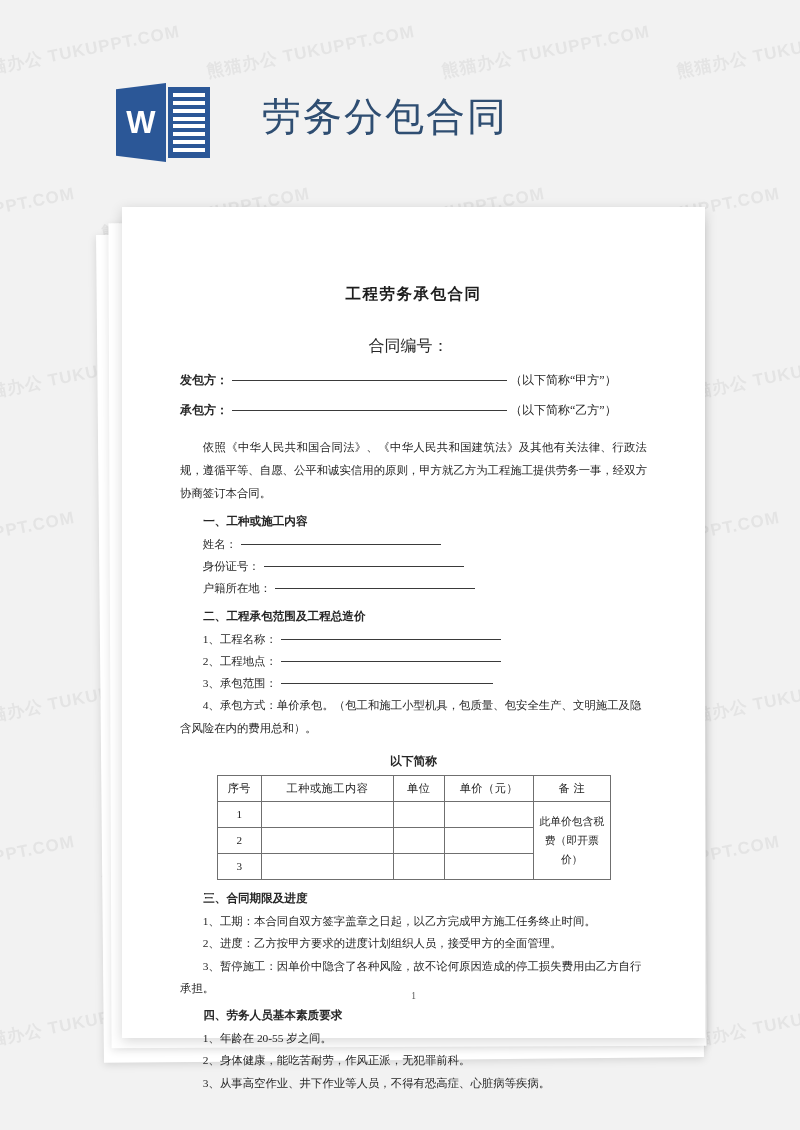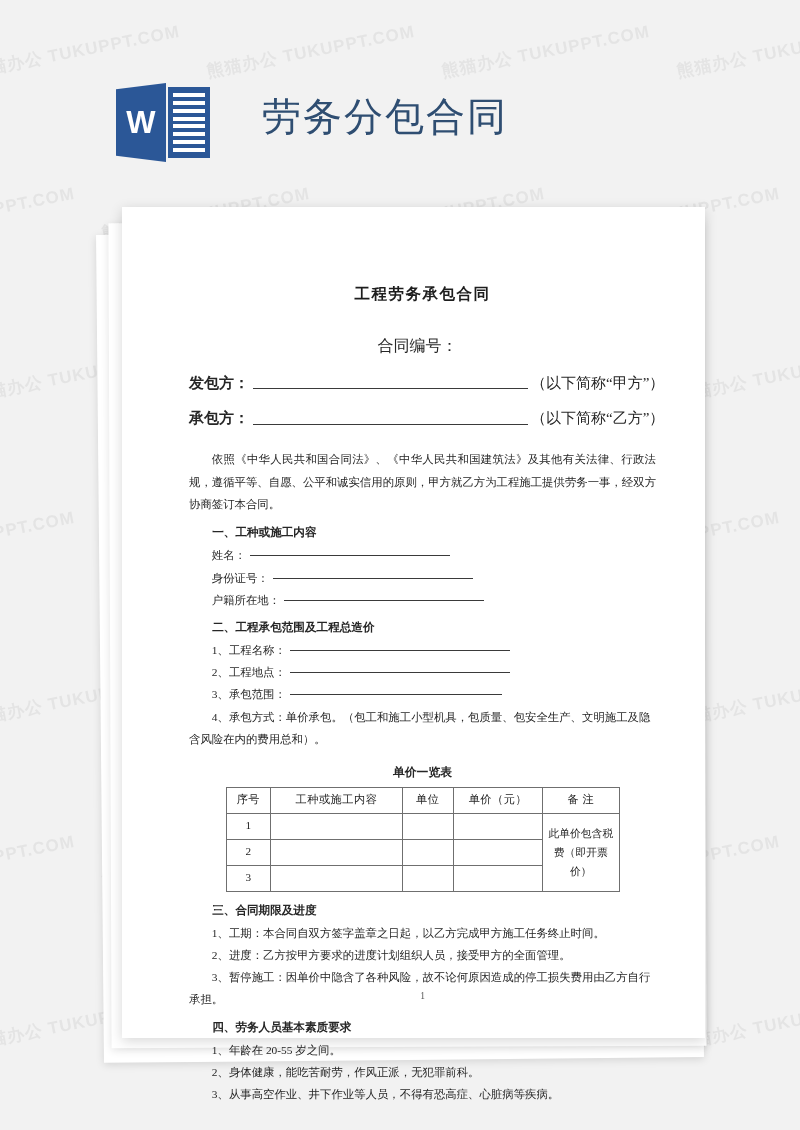--- a/index.html
+++ b/index.html
@@ -68,31 +68,31 @@
   .sheet-main{
     left:122px; top:207px; width:583px; height:831px;
     box-shadow:0 3px 12px rgba(0,0,0,0.16);
     z-index:7;
   }
 
   
   .doc{
     position:absolute; left:122px; top:207px; width:583px; height:831px;
     z-index:9; padding:0; color:#262626;
-    font-size:11.3px; line-height:1.9;margin-left:9px;
+    font-size:11.3px; line-height:1.9;
   }
   .doc-inner{ position:absolute; left:58px; top:0; width:467px; }
 
   .doc-title{
     text-align:center; font-size:15.5px; font-weight:700;
     letter-spacing:1.5px; margin-top:72px; color:#1d1d1d;
   }
   .contract-no{ text-align:center; margin-top:23px; padding-right:10px; font-size:16px; }
 
-  .party-row{ display:flex; align-items:center; margin-top:7px; font-size:15px; white-space:nowrap; }
+  .party-row{ display:flex; align-items:flex-start; margin-top:7px; font-size:12px; white-space:nowrap; }
   .party-row .lbl{ font-weight:700; }
   .party-row .rule{
     flex:0 0 275px; border-bottom:1px solid #3a3a3a; height:12px; margin:0 3px 0 4px;
   }
   .party-row .suffix{ font-weight:400; }
 
   .para{ margin-top:15px; text-align:justify; text-indent:2em; font-size:11.4px; line-height:2.0; }
   .sec-head{ font-weight:700; margin-top:6px; text-indent:2em; font-size:11.6px; }
   .item{ text-indent:2em; font-size:11.4px; line-height:1.95; }
   .field-row{ display:flex; align-items:flex-start; text-indent:0; padding-left:2em; font-size:11.4px; line-height:1.95; white-space:nowrap; }
@@ -193,21 +193,21 @@
         <span>2、工程地点：</span>
         <span class="rule r-220"></span>
       </div>
       <div class="field-row">
         <span>3、承包范围：</span>
         <span class="rule r-212"></span>
       </div>
 
       <div class="item">4、承包方式：单价承包。（包工和施工小型机具，包质量、包安全生产、文明施工及隐含风险在内的费用总和）。</div>
 
-      <div class="tbl-title">单价一览表</div>
+      <div class="tbl-title">以下简称</div>
 
       <table class="price">
         <thead>
           <tr>
             <td class="c-seq">序号</td>
             <td class="c-work">工种或施工内容</td>
             <td class="c-unit">单位</td>
             <td class="c-price">单价（元）</td>
             <td class="c-note">备  注</td>
           </tr>

